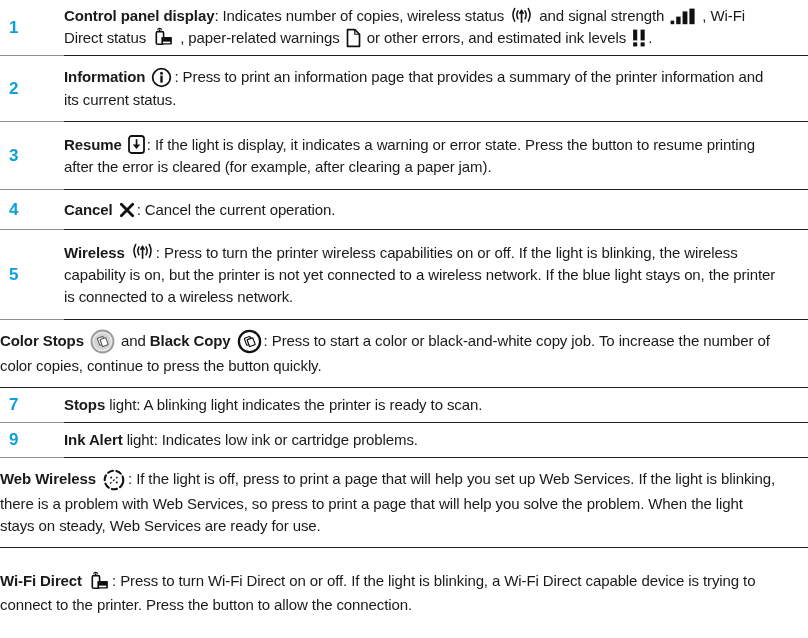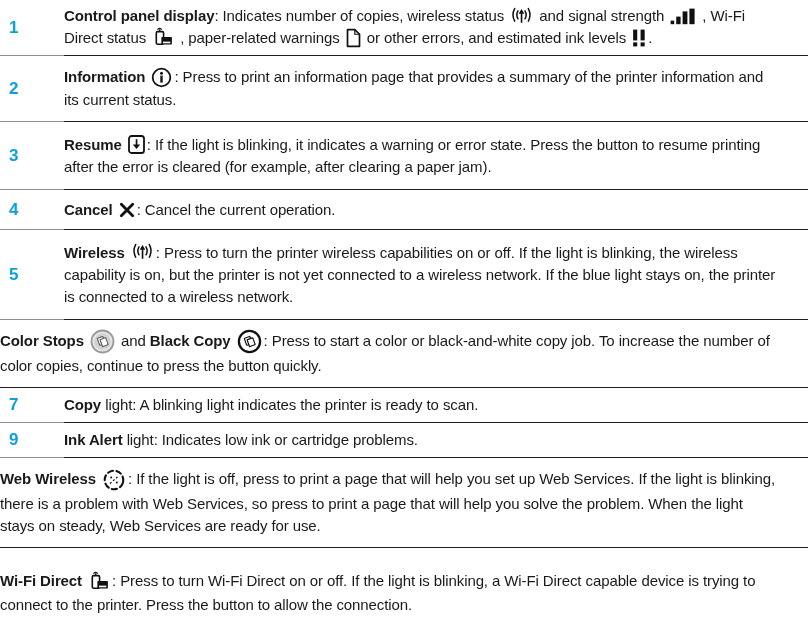--- a/index.html
+++ b/index.html
@@ -89,21 +89,21 @@
             </svg></span><span>: Press to print an information page that provides a summary of the printer information and its current status.</span></p>
       </div>
     </div>
     <div class="row">
       <div class="num-cell">3</div>
       <div class="desc-cell">
         <p><span class="b">Resume </span><span class="icon"><svg width="17" height="19" viewBox="0 0 17 19">
               <rect x="1" y="1" width="15" height="17" rx="2.6" fill="#fff" stroke="#111" stroke-width="1.8"></rect>
               <rect x="7.7" y="4.2" width="1.7" height="6" fill="#111"></rect>
               <path d="M4.8 9.6 L8.5 14 L12.2 9.6 Z" fill="#111"></path>
-            </svg></span><span>: If the light is blinking, it indicates a warning or error state. Press the button to resume printing after the error is cleared (for example, after clearing a paper jam).</span></p>
+            </svg></span><span>: If the light is display, it indicates a warning or error state. Press the button to resume printing after the error is cleared (for example, after clearing a paper jam).</span></p>
       </div>
     </div>
     <div class="row">
       <div class="num-cell">4</div>
       <div class="desc-cell">
         <p><span class="b">Cancel </span><span class="icon"><svg width="16" height="16" viewBox="0 0 16 16">
               <path d="M2.3 2.3 L13.7 13.7 M13.7 2.3 L2.3 13.7" stroke="#111" stroke-width="2.8" stroke-linecap="round"></path>
             </svg></span><span>: Cancel the current operation.</span></p>
       </div>
     </div>
@@ -134,21 +134,21 @@
               <g transform="rotate(-20 12.5 12.5)">
                 <rect x="8.6" y="7.8" width="6" height="7.4" rx="0.5" fill="#fff" stroke="#111" stroke-width="1.2"></rect>
                 <rect x="10.8" y="10" width="6" height="7.4" rx="0.5" fill="#fff" stroke="#111" stroke-width="1.2"></rect>
               </g>
             </svg></span><span>: Press to start a color or black-and-white copy job. To increase the number of color copies, continue to press the button quickly.</span></p>
       </div>
     </div>
     <div class="row">
       <div class="num-cell">7</div>
       <div class="desc-cell">
-        <p><span class="b">Copy</span><span> light: A blinking light indicates the printer is ready to scan.</span></p>
+        <p><span class="b">Stops</span><span> light: A blinking light indicates the printer is ready to scan.</span></p>
       </div>
     </div>
     <div class="row">
       <div class="num-cell">9</div>
       <div class="desc-cell">
         <p><span class="b">Ink Alert</span><span> light: Indicates low ink or cartridge problems.</span></p>
       </div>
     </div>
     <div class="row">
       <div class="desc-cell">

